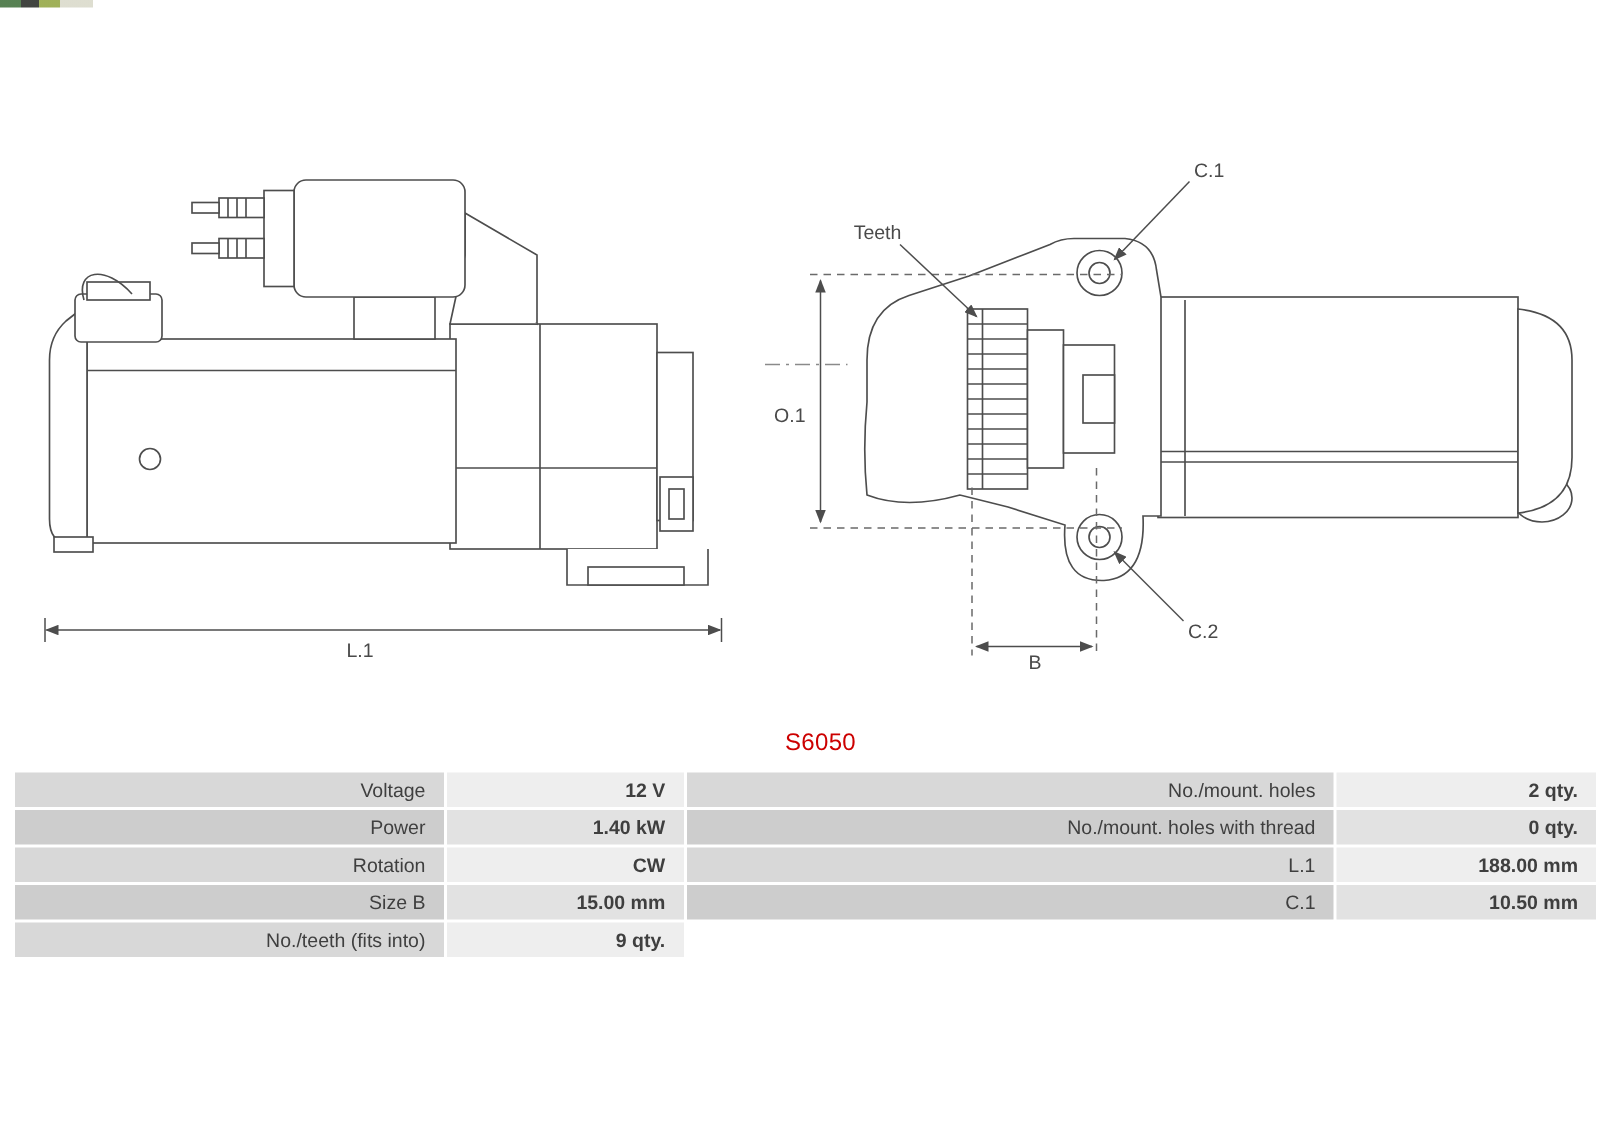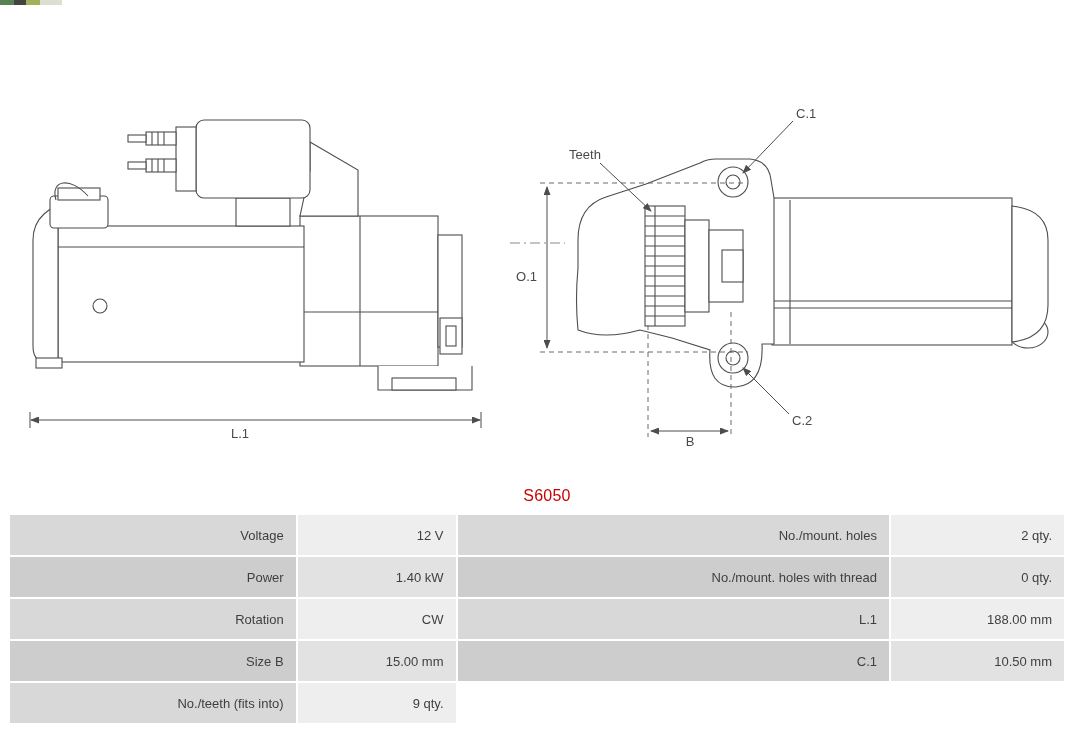--- a/index.html
+++ b/index.html
@@ -19,25 +19,25 @@
   .partno {
     color:#cc0000; font-size:16px; line-height:20px;
     padding:4px 0 7px 14px; letter-spacing:.2px;text-align:center;
   }
   table.specs {
     border-collapse:separate; border-spacing:2px;
     margin-left:8px; table-layout:fixed; width:1058px;
     font-size:13px; color:#3f3f3f;
   }
   table.specs td {
-    height:40px; padding:0 12px 0 6px; text-align:right;
+    height:23px; padding:0 12px 0 6px; text-align:right;
     overflow:hidden; white-space:nowrap; vertical-align:middle;
   }
   td.lbl { background:#d8d8d8; }
-  td.val { background:#eeeeee; }
+  td.val { background:#eeeeee;font-weight:bold; }
   tr:nth-child(even) td.lbl { background:#cdcdcd; }
   tr:nth-child(even) td.val { background:#e2e2e2; }
   td.blank { background:#ffffff; }
 </style>
 </head>
 <body>
 
 <div class="corner-artifact"></div>
 
 <div class="diagram">

